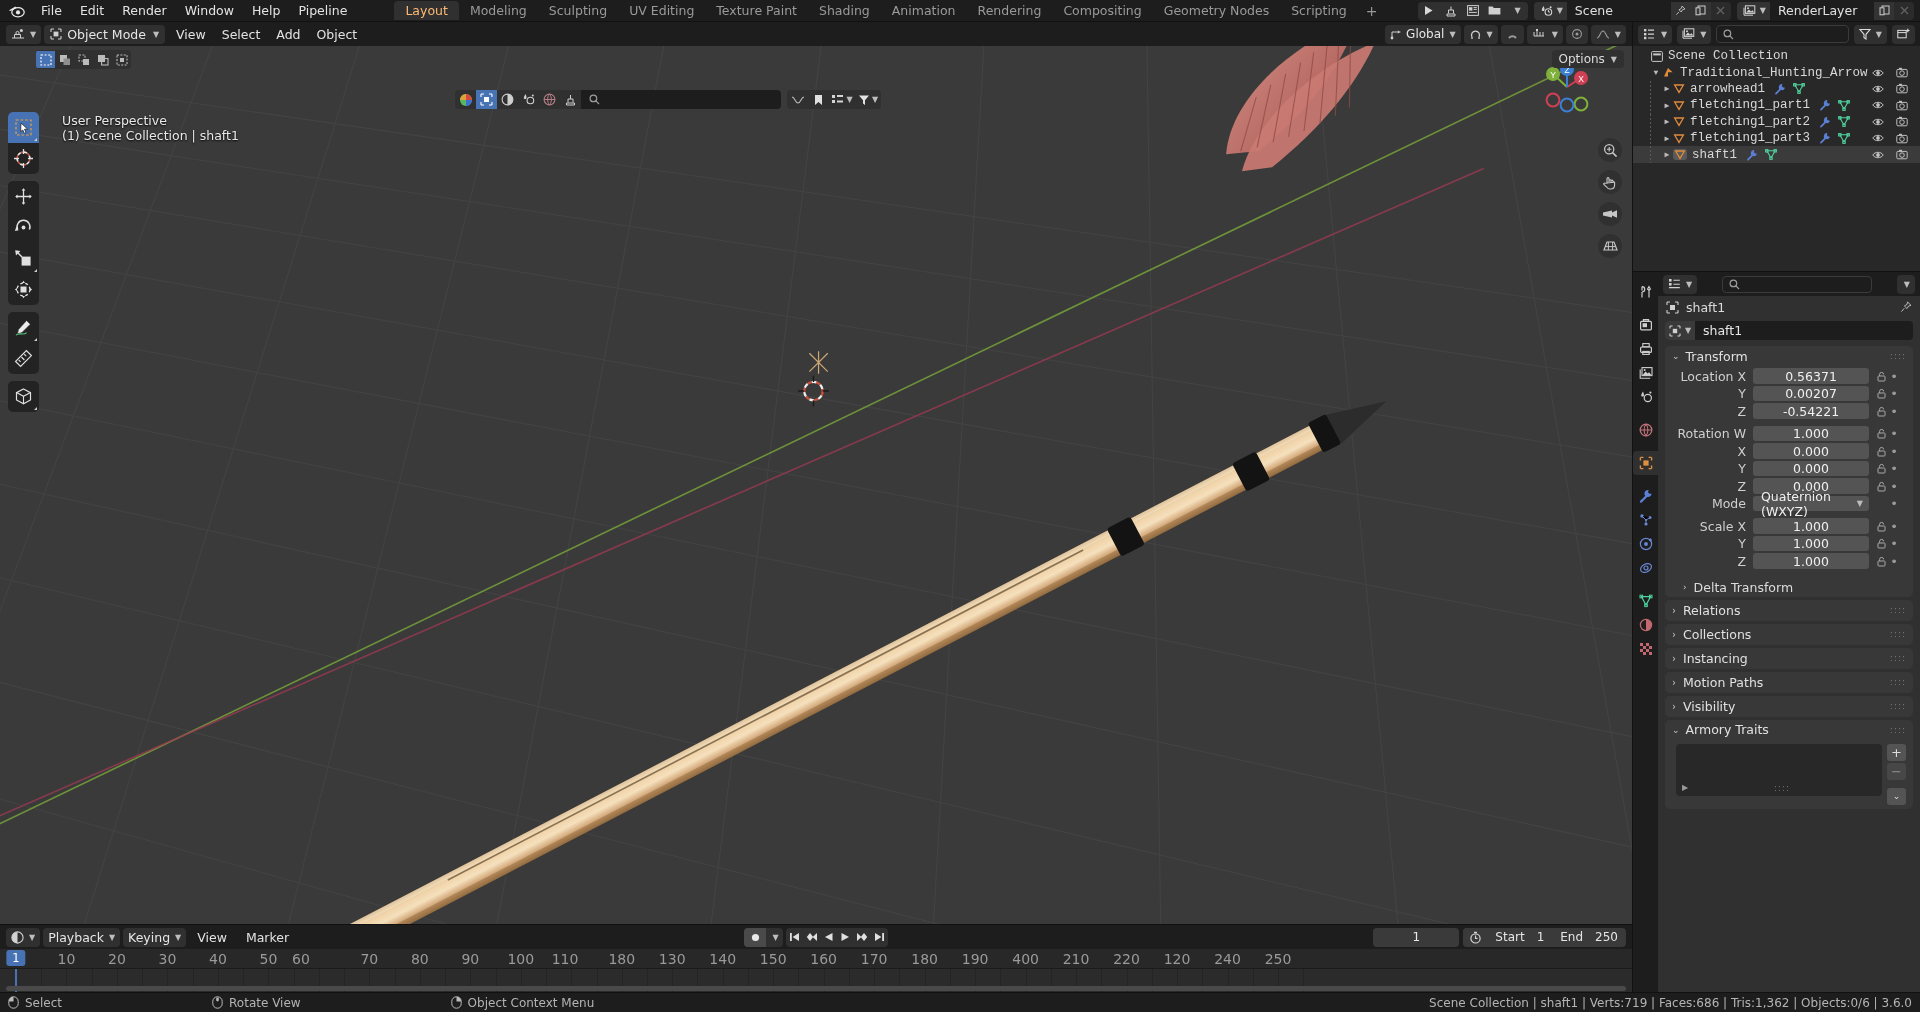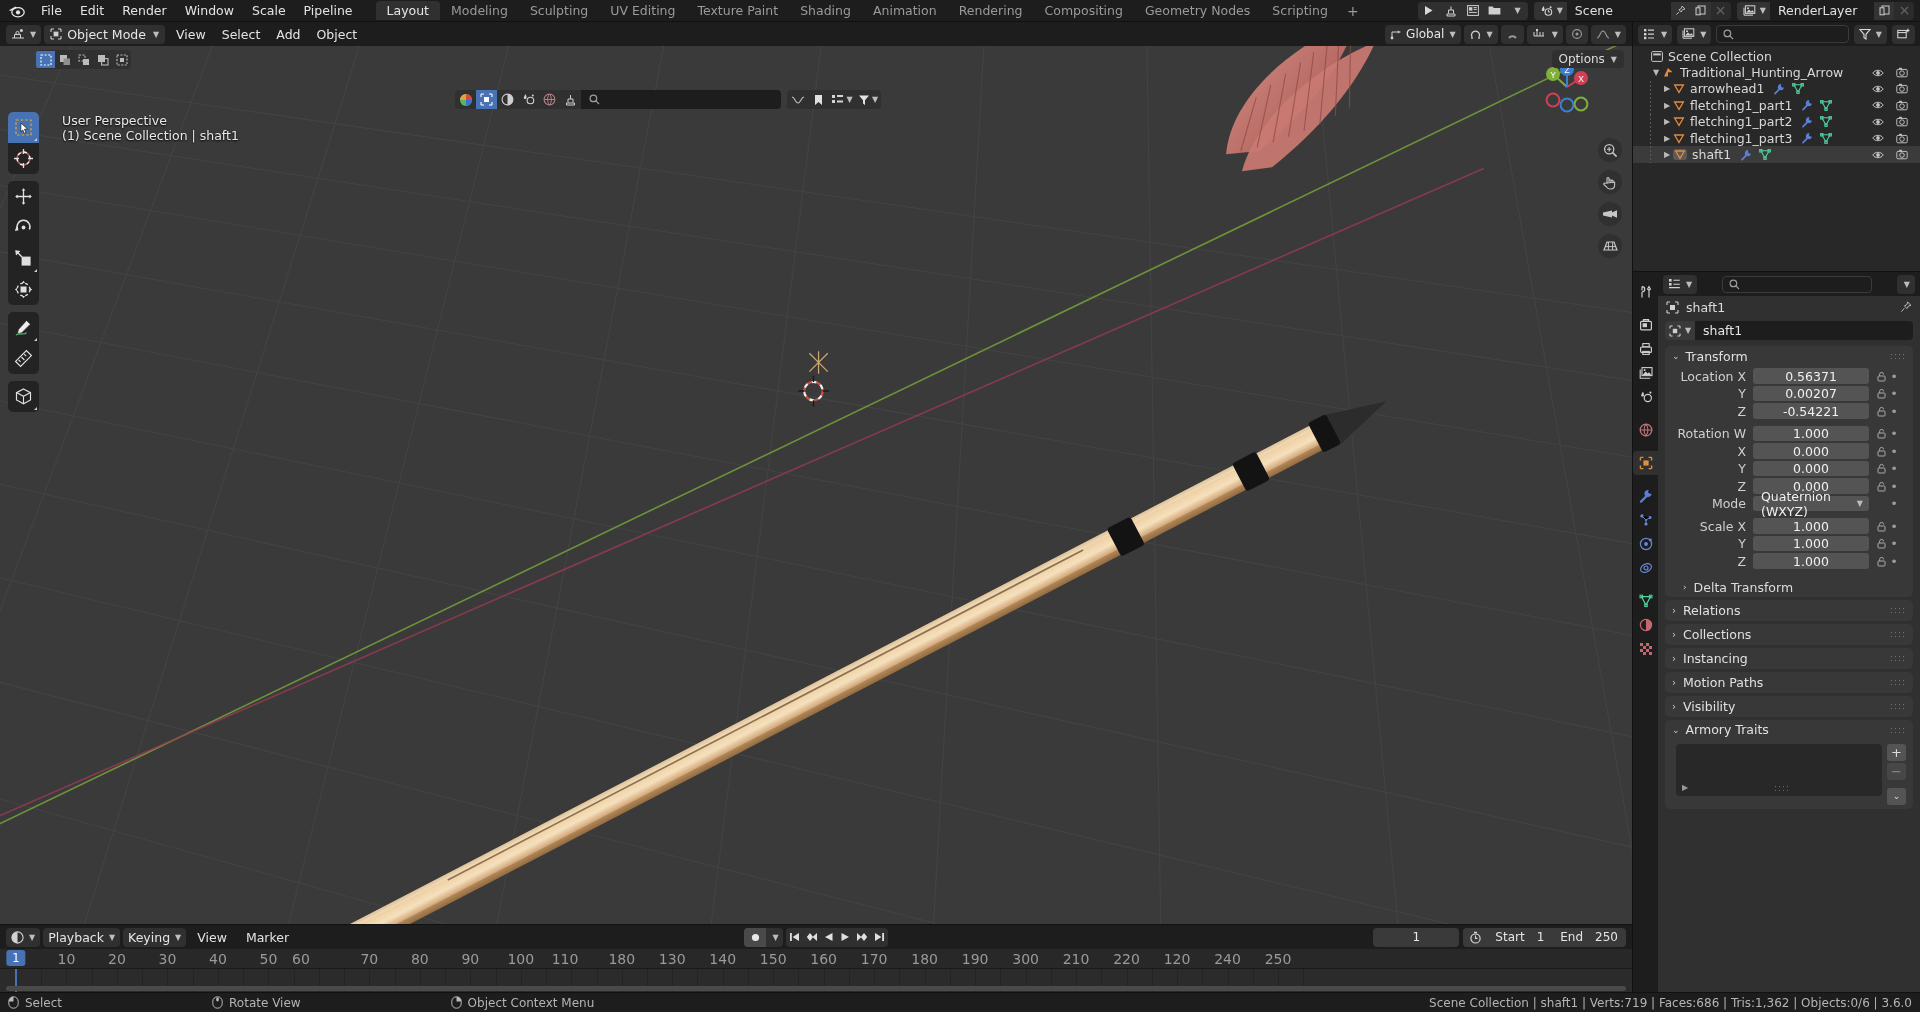--- a/index.html
+++ b/index.html
@@ -7,21 +7,21 @@
     font-family:"DejaVu Sans","Liberation Sans",sans-serif; font-size:12.5px; color:#e5e5e5; }
   .app{ position:relative; width:1920px; height:1012px; display:flex; flex-direction:column; }
 
   
   .topbar{ height:22px; background:#1d1d1d; display:flex; align-items:center; flex:0 0 22px;
            border-bottom:1px solid #111; padding-left:6px; }
   .blender-logo{ width:20px; height:18px; display:flex; align-items:center; justify-content:center; margin-right:6px;}
   .menu-item{ padding:0 9px; height:18px; line-height:18px; color:#e3e3e3; font-size:12.5px; border-radius:3px; cursor:default; white-space:nowrap;}
   .wsp-tabs{ display:flex; align-items:center; margin-left:14px; height:22px; }
   .wsp-tab{ padding:0 11px; height:19px; line-height:19px; font-size:12.5px; color:#9a9a9a; border-radius:4px 4px 0 0; cursor:default; white-space:nowrap;}
-  .wsp-tab.active{ background:#303030; color:#e5e5e5; }
+  .wsp-tab.active{ background:#303030; color:#fdba74;margin-left:24px; }
   .wsp-plus{ color:#9a9a9a; padding:0 8px; font-size:14px; }
   .topbar-right{ margin-left:auto; display:flex; align-items:center; gap:6px; padding-right:6px; }
   .icon-group{ display:flex; background:#303030; border-radius:4px; overflow:hidden; height:18px; align-items:center; }
   .icon-btn{ width:22px; height:18px; display:flex; align-items:center; justify-content:center; cursor:default;}
   .data-block{ display:flex; align-items:center; background:#282828; border-radius:4px; height:18px; overflow:hidden; }
   .db-icon{ display:flex; align-items:center; gap:2px; padding:0 4px 0 6px; height:18px; background:#333; }
   .db-name{ background:#1d1d1d; height:18px; line-height:18px; padding:0 10px 0 8px; min-width:104px; font-size:12.5px; color:#e0e0e0; }
   .db-btn{ width:20px; height:18px; display:flex;align-items:center;justify-content:center; background:#333;}
   .db-btn.dim{ opacity:.35; }
   .caret{ font-size:8px; color:#bdbdbd; margin-left:2px; }
@@ -76,21 +76,21 @@
   .tl-body{ position:relative; flex:1 1 auto; background:#2b2b2b;}
   .tl-gridline{ position:absolute; top:0; bottom:0; width:1px; background:#242424;}
   .playhead-line{ position:absolute; top:0; bottom:0; width:2px; background:#4772b3;}
   .tl-scroll{ position:absolute; left:6px; right:6px; bottom:1px; height:5px; background:#4a4a4a; border-radius:3px;}
 
   
   .outliner{ flex:0 0 250px; display:flex; flex-direction:column; background:#282828; border-bottom:1px solid #111;}
   .ol-header{ height:24px; display:flex; align-items:center; gap:5px; padding:0 5px; background:#1d1d1d;}
   .ol-search{ flex:1 1 auto; height:18px; background:#1d1d1d; border:1px solid #3b3b3b; border-radius:4px;
     display:flex; align-items:center; padding:0 6px; gap:4px;}
-  .ol-body{ flex:1 1 auto; overflow:hidden; position:relative; padding-top:2px;}
+  .ol-body{ flex:1 1 auto; overflow:hidden; position:relative; padding-top:2px;font-family:Liberation Mono, monospace;}
   .ol-row{ height:16.4px; display:flex; align-items:center; position:relative; font-size:12.5px; color:#d8d8d8; padding-left:6px;}
   .ol-row.sel{ background:#3b3b3b;}
   .ol-row .tri{ width:12px; display:flex; align-items:center; justify-content:center; font-size:8px; color:#b9b9b9;}
   .ol-eye{ position:absolute; right:36px; display:flex; align-items:center;}
   .ol-cam{ position:absolute; right:12px; display:flex; align-items:center;}
   .ol-dash{ position:absolute; left:17px; top:0; bottom:0; width:1px;
      background:repeating-linear-gradient(to bottom,#5a5a5a 0 2px,transparent 2px 4px);}
 
   
   .props{ flex:1 1 auto; display:flex; min-height:0; background:#303030;}
@@ -146,21 +146,21 @@
         <ellipse cx="10" cy="9.2" rx="6.2" ry="4.6" fill="none" stroke="#e7e7e7" stroke-width="1.3"></ellipse>
         <circle cx="10" cy="9.4" r="2.1" fill="#e7e7e7"></circle>
         <path d="M1 7.2 L7.4 3.4 L8.6 5.0 L2.4 8.0 Z" fill="#e7e7e7"></path>
       </svg>
     </div>
     <div id="menus" style="display:flex;">
         <div class="menu-item">File</div>
         <div class="menu-item">Edit</div>
         <div class="menu-item">Render</div>
         <div class="menu-item">Window</div>
-        <div class="menu-item">Scale</div>
+        <div class="menu-item">Help</div>
         <div class="menu-item">Pipeline</div>
       </div>
     <div id="wsptabs" class="wsp-tabs">
         <div class="wsp-tab active">Layout</div>
         <div class="wsp-tab">Modeling</div>
         <div class="wsp-tab">Sculpting</div>
         <div class="wsp-tab">UV Editing</div>
         <div class="wsp-tab">Texture Paint</div>
         <div class="wsp-tab">Shading</div>
         <div class="wsp-tab">Animation</div>
@@ -777,21 +777,21 @@
             <div class="tick" style="left:520.8px">100</div>
             <div class="tick" style="left:565px">110</div>
             <div class="tick" style="left:621.76px">180</div>
             <div class="tick" style="left:672.24px">130</div>
             <div class="tick" style="left:722.72px">140</div>
             <div class="tick" style="left:773.1999999999999px">150</div>
             <div class="tick" style="left:823.6800000000001px">160</div>
             <div class="tick" style="left:874.1600000000001px">170</div>
             <div class="tick" style="left:924.64px">180</div>
             <div class="tick" style="left:975.12px">190</div>
-            <div class="tick" style="left:1025.6px">300</div>
+            <div class="tick" style="left:1025.6px">400</div>
             <div class="tick" style="left:1076.08px">210</div>
             <div class="tick" style="left:1126.56px">220</div>
             <div class="tick" style="left:1177.04px">120</div>
             <div class="tick" style="left:1227.52px">240</div>
             <div class="tick" style="left:1278px">250</div>
           </div>
         <div class="tl-body" id="tlbody">
             <div class="tl-gridline" style="left:16px"></div>
             <div class="tl-gridline" style="left:41.239999999999995px"></div>
             <div class="tl-gridline" style="left:66.48px"></div>

